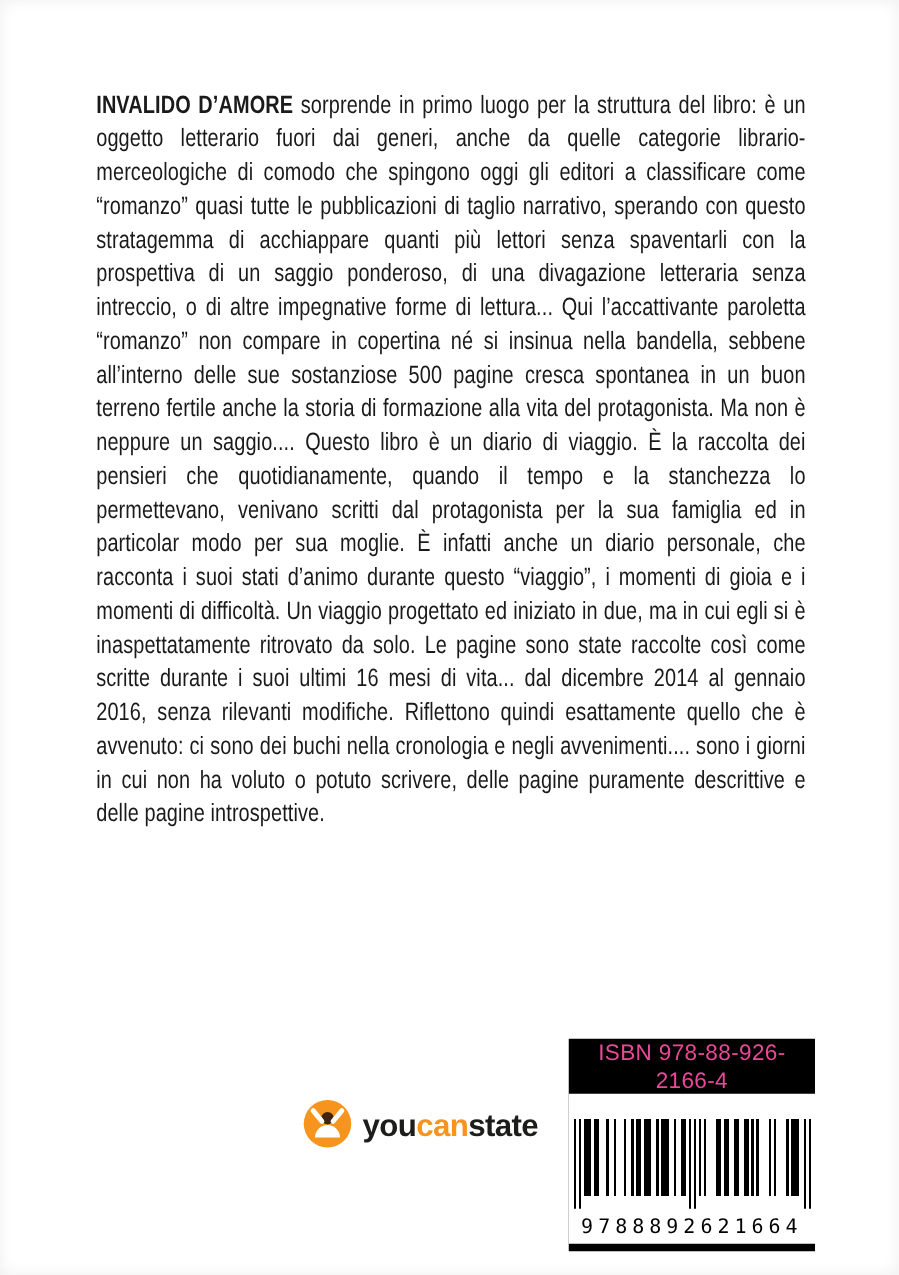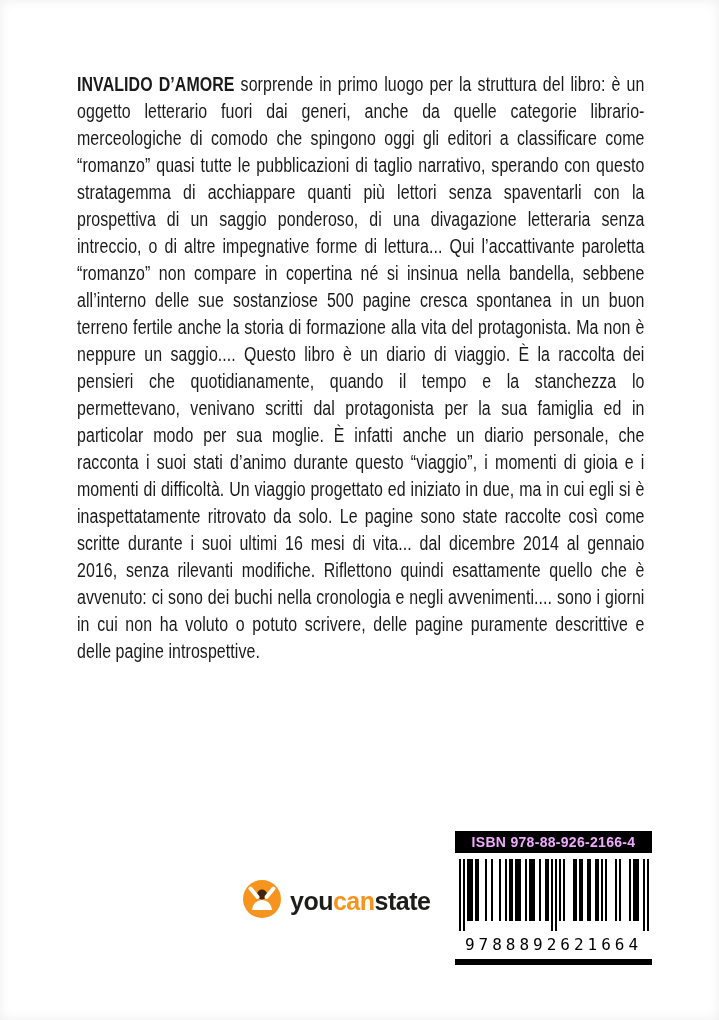--- a/index.html
+++ b/index.html
@@ -10,22 +10,22 @@
   
   .text-wrap{position:absolute;left:77px;top:71px;width:712px;
              transform:scaleX(.797);transform-origin:0 0}
   .text-wrap p{margin:0;font-size:20px;line-height:27px;text-align:justify;
                color:#1a1a1a;letter-spacing:.1px}
   .text-wrap .lead{font-weight:700}
 
   
   .isbn-box{position:absolute;left:455px;top:831px;width:197px;background:#000;
             padding-bottom:6px;text-align:center}
-  .isbn-label{color:#f0abfc;font-size:14px;font-weight:700;line-height:22px;letter-spacing:.3px}
-  .bar-panel{background:#fff;padding-top:6px}
+  .isbn-label{color:#ec4899;font-size:18px;font-weight:400;line-height:22px;letter-spacing:.3px}
+  .bar-panel{background:#fff;padding-top:20px}
   .bar-panel svg{display:block;margin:0 auto}
   .digits{font-family:"DejaVu Sans Mono",monospace;font-size:16px;letter-spacing:4px;
           color:#000;padding:4px 0 5px;white-space:nowrap}
 
   
   .publisher{position:absolute;left:242px;top:879px;display:flex;align-items:center;gap:8px}
   .logo-text{font-size:25px;font-weight:700;color:#1d1d1b;letter-spacing:-.5px;white-space:nowrap}
   .logo-text .can{color:var(--orange,#f7941d)}
 </style>
 </head>

